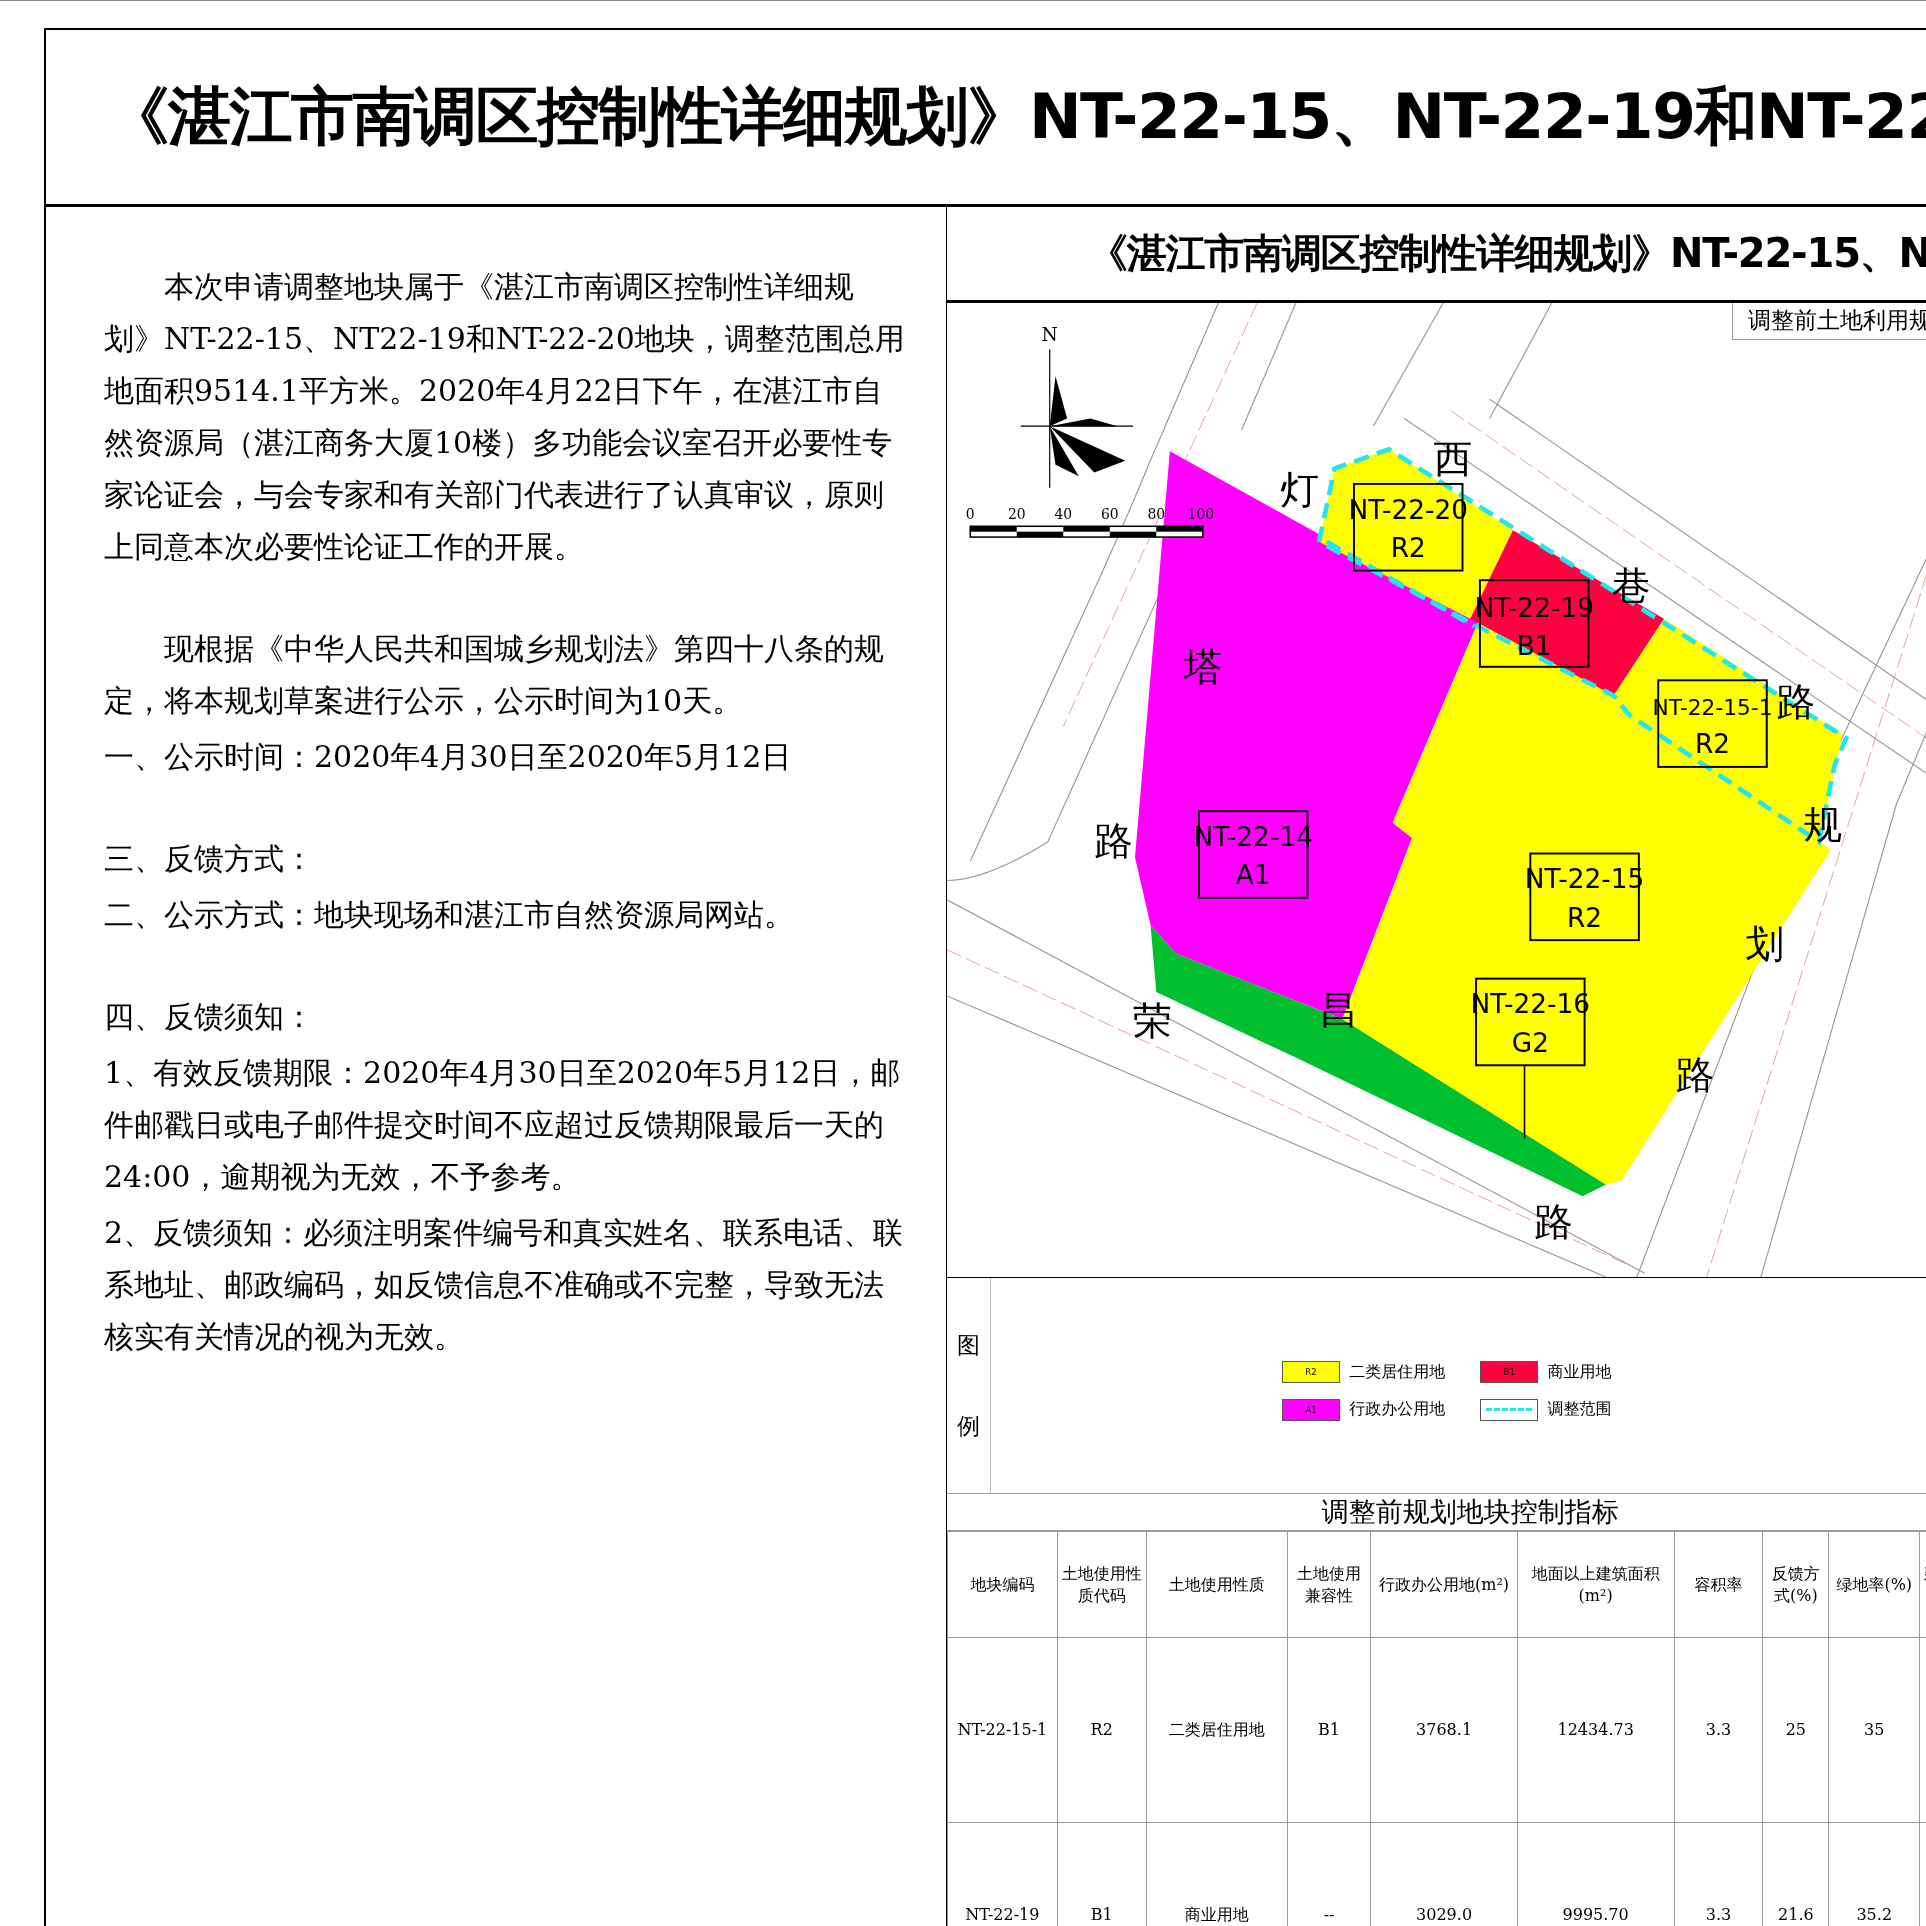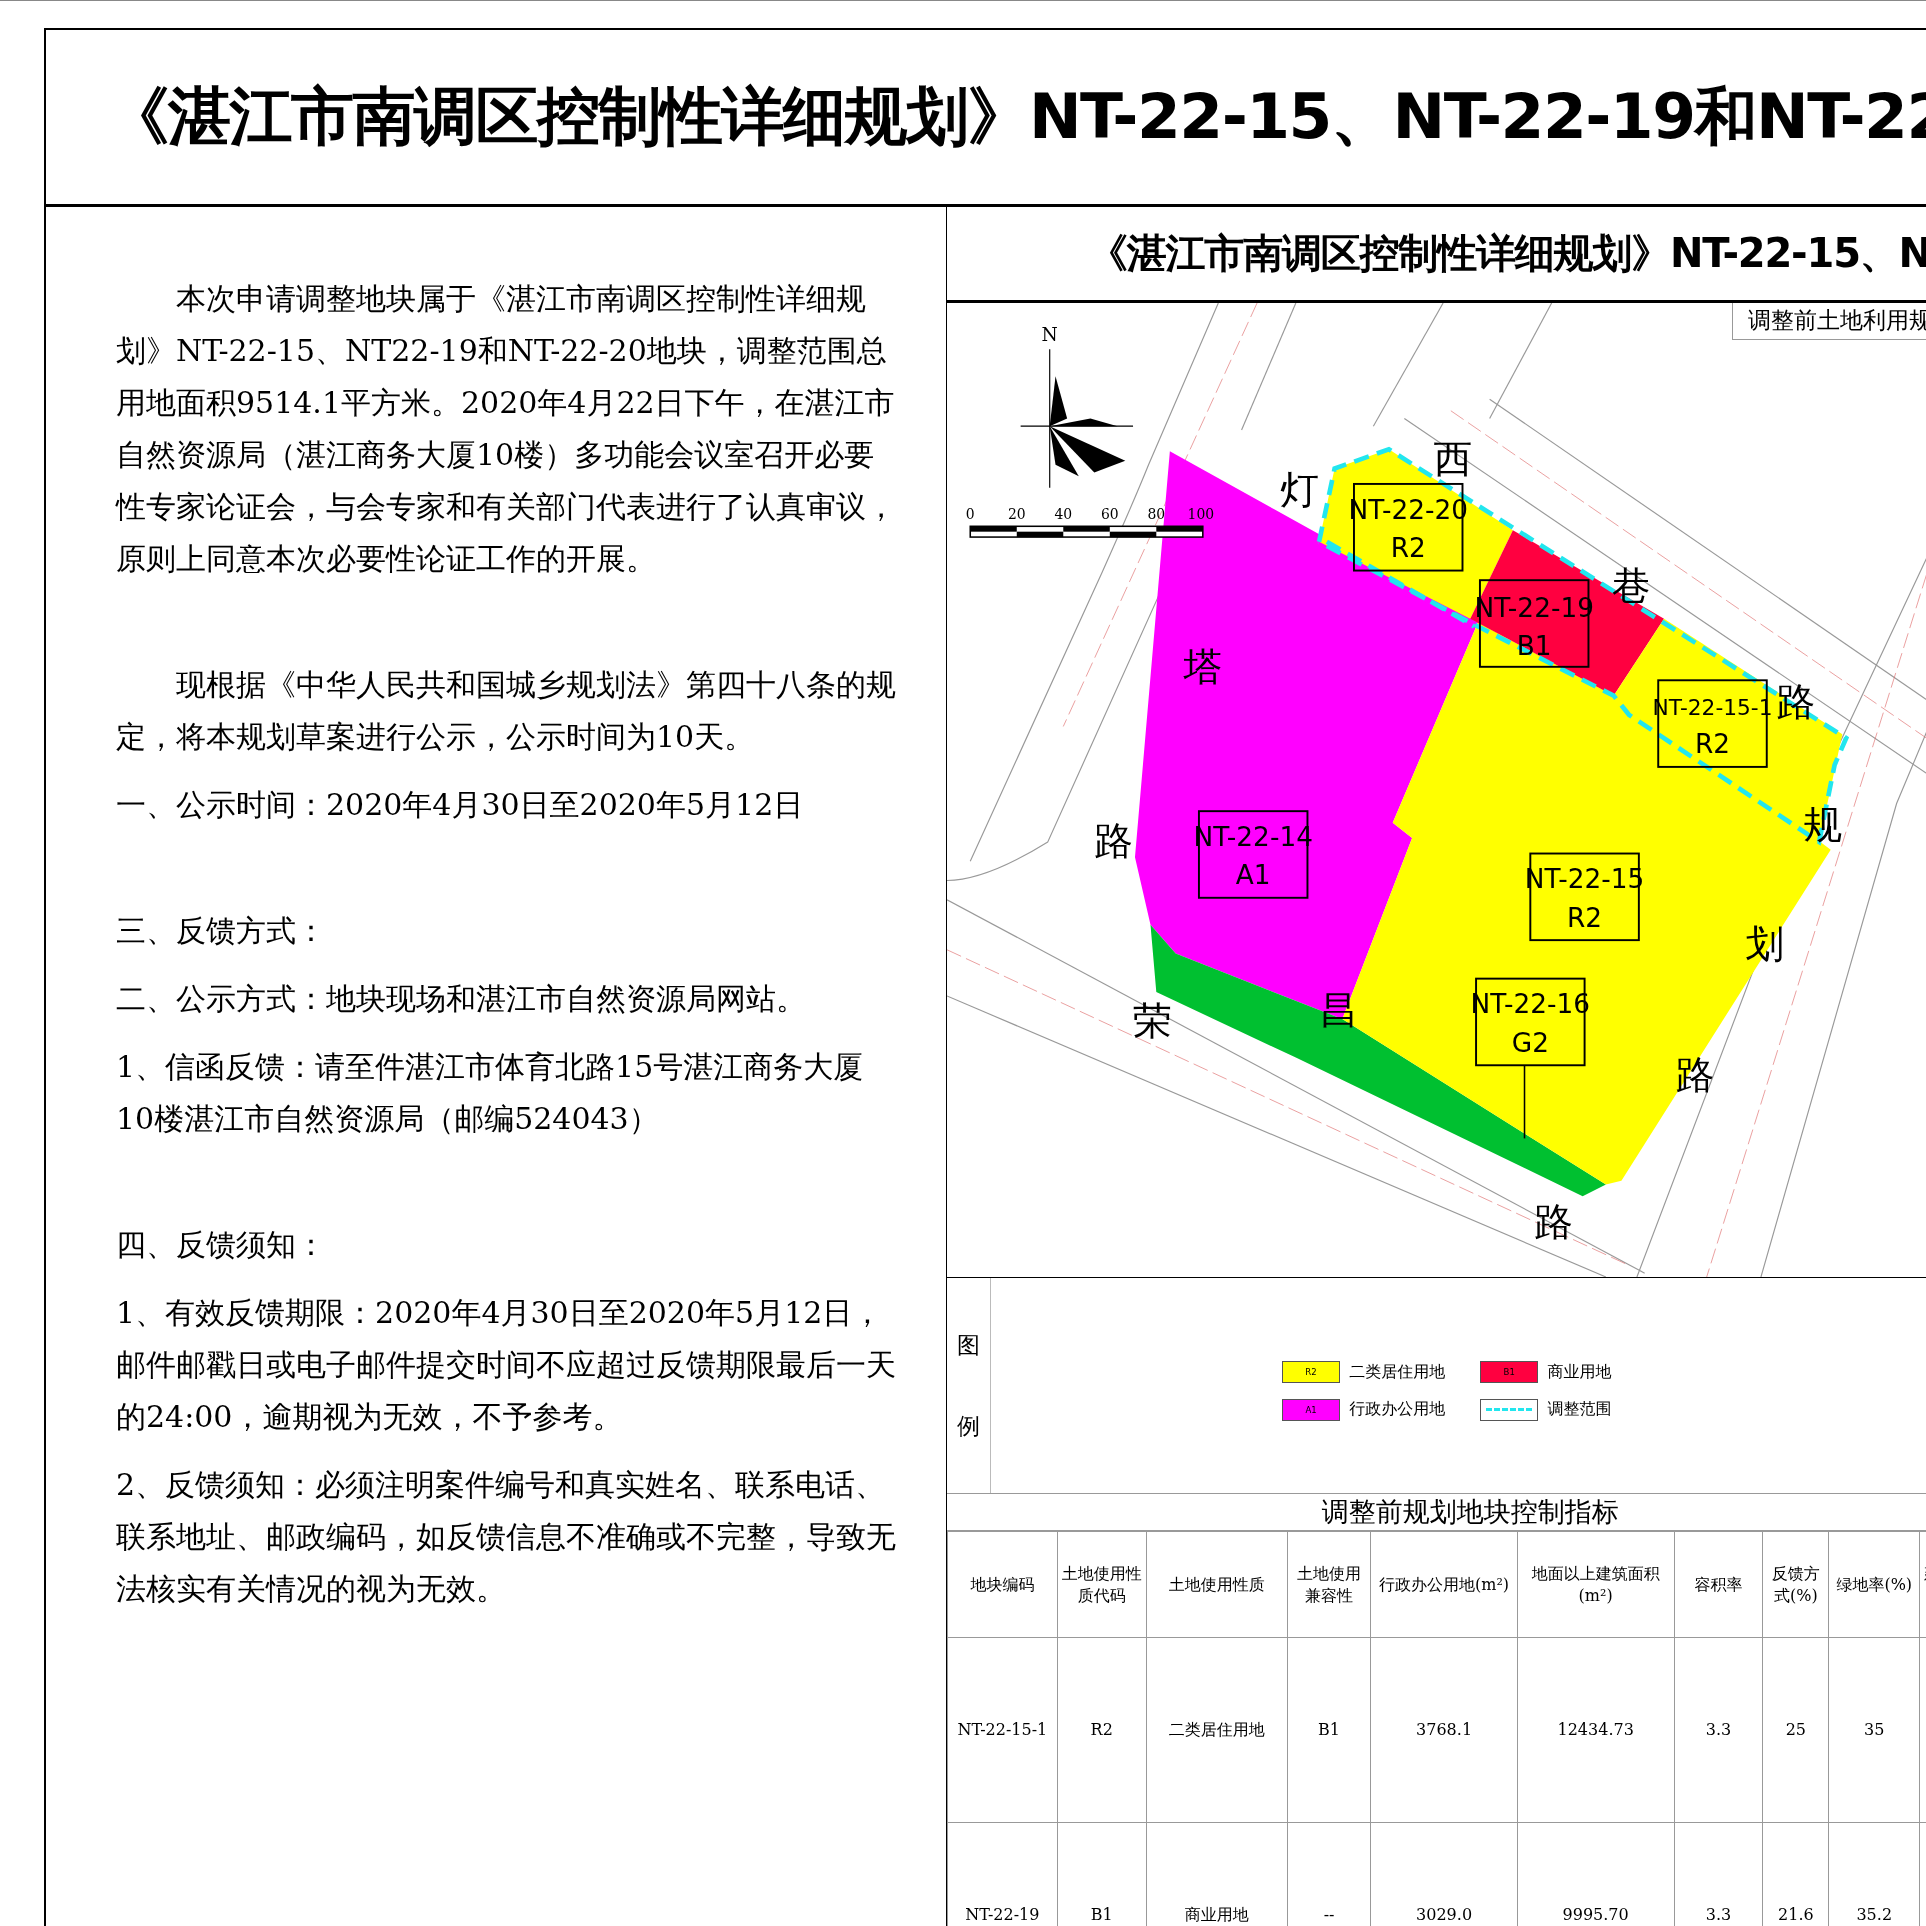--- a/index.html
+++ b/index.html
@@ -7,21 +7,21 @@
   body { font-family: "DejaVu Serif", "Liberation Serif", serif; color: #000; position: relative; }
 
   .frame { position: absolute; left: 44px; top: 28px; width: 2999px; height: 2106px; border: 2.3px solid #000; }
   .outer-thin { position: absolute; left: 0; top: 0; width: 3072px; height: 2157px; border: 1.2px solid #888; border-left: none; border-top: 1.2px solid #888; }
 
   .main-title { position: absolute; left: 0; top: 0; width: 100%; height: 177px; display: flex; align-items: center; justify-content: center;
     font-family: "DejaVu Sans", "Liberation Sans", sans-serif; font-weight: bold; font-size: 63px; letter-spacing: -1.5px; border-bottom: 3.1px solid #000; }
 
   .left-panel { position: absolute; left: 0; top: 177px; width: 901px; height: 1925px; border-right: 1.5px solid #000; padding: 50px 31px 0 54px;
     font-size: 30px; line-height: 52px; }
-  .left-panel p { margin: 16px; }
+  .left-panel p { margin: 4px; }
   .left-panel .indent { text-indent: 2em; }
   .left-panel .gap { height: 42px; }
 
   .right-panel { position: absolute; left: 901px; top: 177px; width: 2093px; height: 1925px; }
   .sub-title { height: 96px; display: flex; align-items: center; justify-content: center; border-bottom: 3.1px solid #000;
     font-family: "DejaVu Sans", "Liberation Sans", sans-serif; font-weight: bold; font-size: 40px; letter-spacing: -1.2px; }
 
   .maps { display: flex; height: 975px; border-bottom: 1.5px solid #000; }
   .map { position: relative; width: 50%; height: 100%; overflow: hidden; background: #fff; }
   .map svg { position: absolute; left: 0; top: 0; width: 100%; height: 100%; }
@@ -54,21 +54,20 @@
   <div class="main-title">《湛江市南调区控制性详细规划》NT-22-15、NT-22-19和NT-22-20地块调整必要性论证草案批前公告</div>
 
   <div class="left-panel">
     <p class="indent">本次申请调整地块属于《湛江市南调区控制性详细规划》NT-22-15、NT22-19和NT-22-20地块，调整范围总用地面积9514.1平方米。2020年4月22日下午，在湛江市自然资源局（湛江商务大厦10楼）多功能会议室召开必要性专家论证会，与会专家和有关部门代表进行了认真审议，原则上同意本次必要性论证工作的开展。</p>
     <div class="gap"></div>
     <p class="indent">现根据《中华人民共和国城乡规划法》第四十八条的规定，将本规划草案进行公示，公示时间为10天。</p>
     <p>一、公示时间：2020年4月30日至2020年5月12日</p>
     <div class="gap"></div>
     <p>三、反馈方式：</p>
     <p>二、公示方式：地块现场和湛江市自然资源局网站。</p>
-    <p>1、信函反馈：请至件湛江市体育北路15号湛江商务大厦10楼湛江市自然资源局（邮编524043）</p>
     <div class="gap"></div>
     <p>四、反馈须知：</p>
     <p>1、有效反馈期限：2020年4月30日至2020年5月12日，邮件邮戳日或电子邮件提交时间不应超过反馈期限最后一天的24:00，逾期视为无效，不予参考。</p>
     <p>2、反馈须知：必须注明案件编号和真实姓名、联系电话、联系地址、邮政编码，如反馈信息不准确或不完整，导致无法核实有关情况的视为无效。</p>
 
   </div>
 
   <div class="right-panel">
     <div class="sub-title">《湛江市南调区控制性详细规划》NT-22-15、NT-22-19和NT-22-20地块调整前后土地利用规划对比图</div>
 

